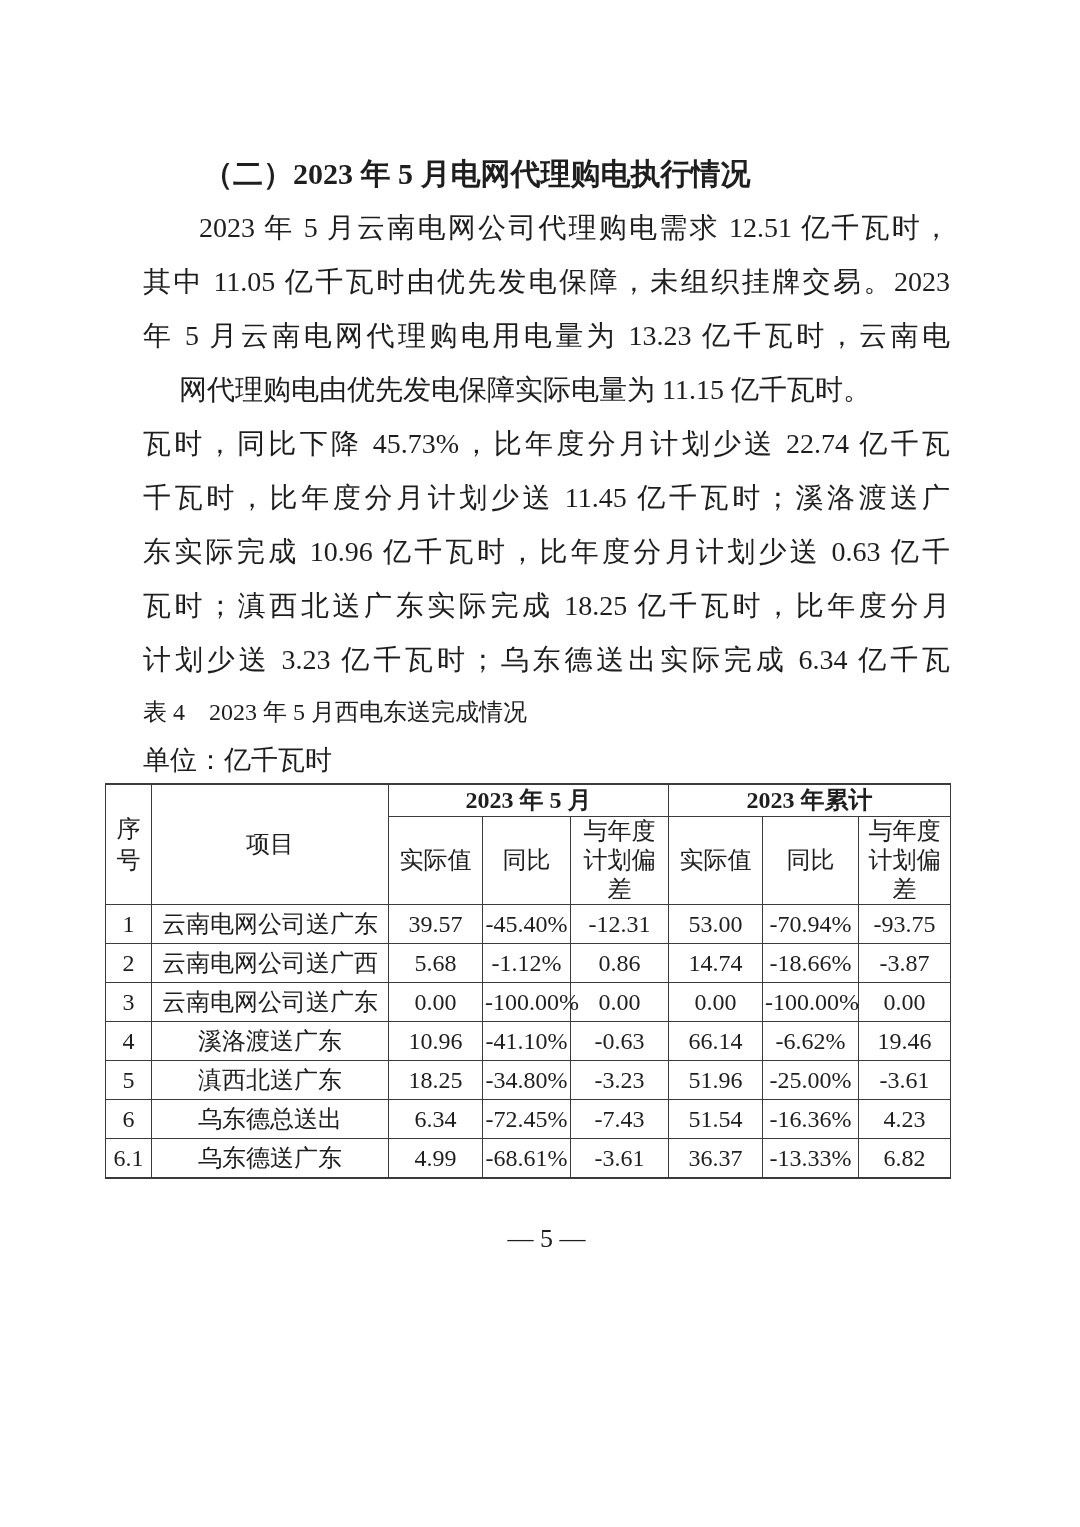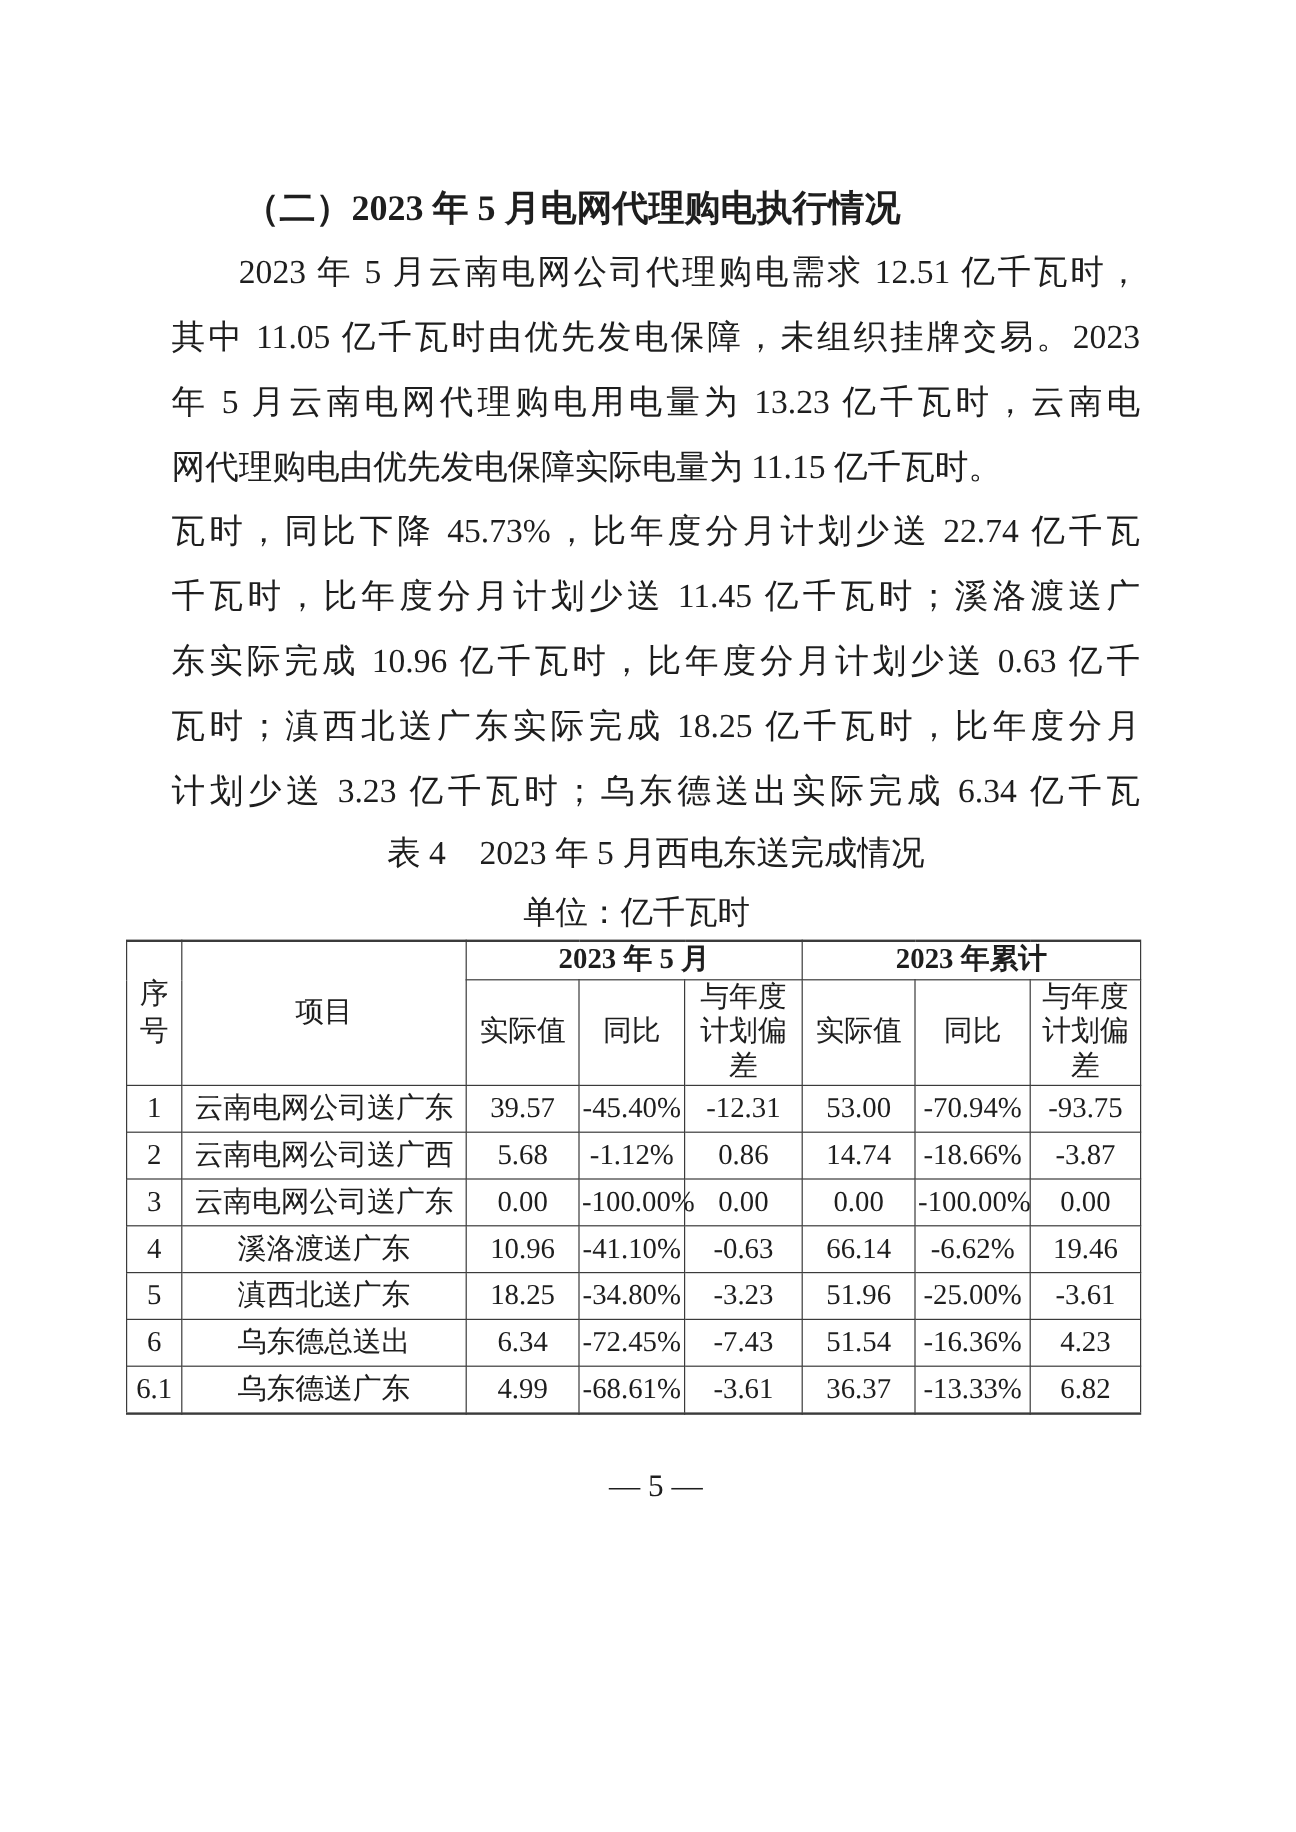--- a/index.html
+++ b/index.html
@@ -15,24 +15,24 @@
     text-indent:2em; white-space:nowrap;
   }
   .h-main { font-family:"Liberation Sans","DejaVu Sans",sans-serif; letter-spacing:1px; }
 
   .tline {
     font-size:28px; line-height:54px; height:54px;
     text-align:justify; text-align-last:justify; text-justify:distribute;
     overflow:hidden;
   }
   .tline.indent { text-indent:2em; }
-  .tline.last { text-align-last:left; }
+  .tline.last { text-align-last:left;margin-left:36px; }
 
-  .table-title { font-size:28px; line-height:50px; height:50px; text-align:center; }
-  .table-unit  { font-size:27px; line-height:46px; height:46px; text-align:center; padding-right:32px; }
+  .table-title { font-size:24px; line-height:50px; height:50px; }
+  .table-unit  { font-size:27px; line-height:46px; height:46px; text-align:left; padding-right:32px; }
 
   table.wepd {
     border-collapse:collapse; table-layout:fixed;
     width:845px; margin-left:-38px;
     font-size:24px; color:#1e1e1e;
   }
   table.wepd th, table.wepd td {
     border:1.5px solid #3b3b3b; padding:0 2px; text-align:center;
     font-weight:normal; white-space:nowrap; overflow:visible;
   }

